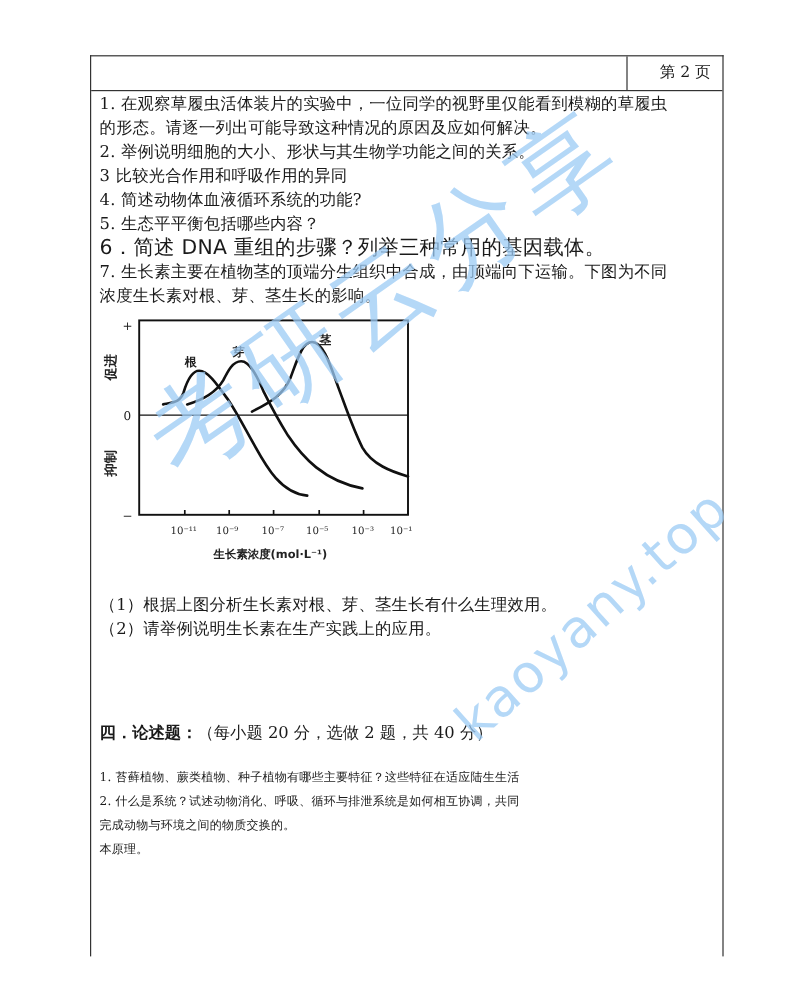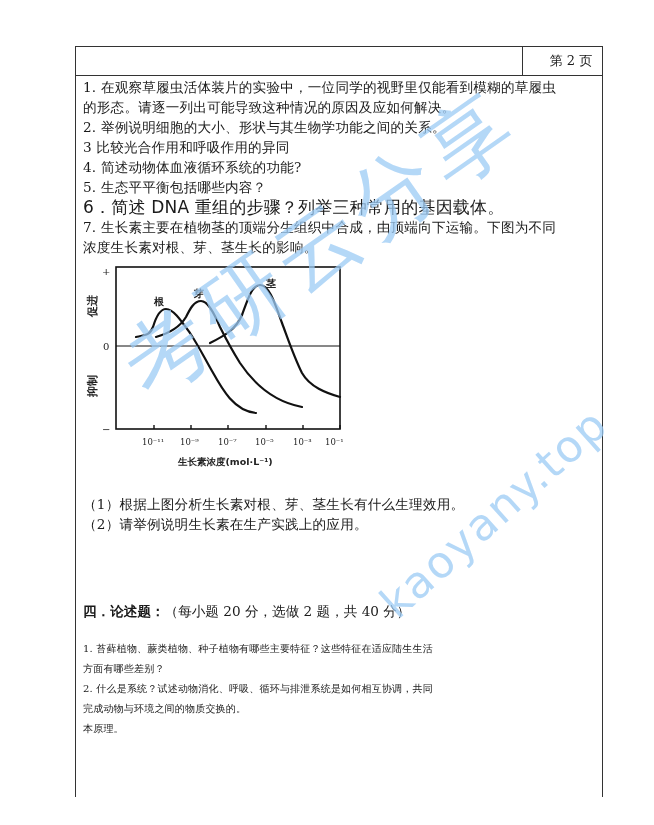--- a/index.html
+++ b/index.html
@@ -93,21 +93,20 @@
     <div class="line">（1）根据上图分析生长素对根、芽、茎生长有什么生理效用。</div>
     <div class="line">（2）请举例说明生长素在生产实践上的应用。</div>
   </div>
 
   <div class="sec4">
     <b>四．论述题：</b><span>（每小题 20 分，选做 2 题，共 40 分）</span>
   </div>
 
   <div class="essay">
     <div class="line">1. 苔藓植物、蕨类植物、种子植物有哪些主要特征？这些特征在适应陆生生活</div>
-    <div class="line">方面有哪些差别？</div>
     <div class="line">2. 什么是系统？试述动物消化、呼吸、循环与排泄系统是如何相互协调，共同</div>
     <div class="line">完成动物与环境之间的物质交换的。</div>
     <div class="line">本原理。</div>
   </div>
 </div>
 
 <div class="wm wm-cn">考研云分享</div>
 <div class="wm wm-en">kaoyany.top</div>
 
 </body></html>

